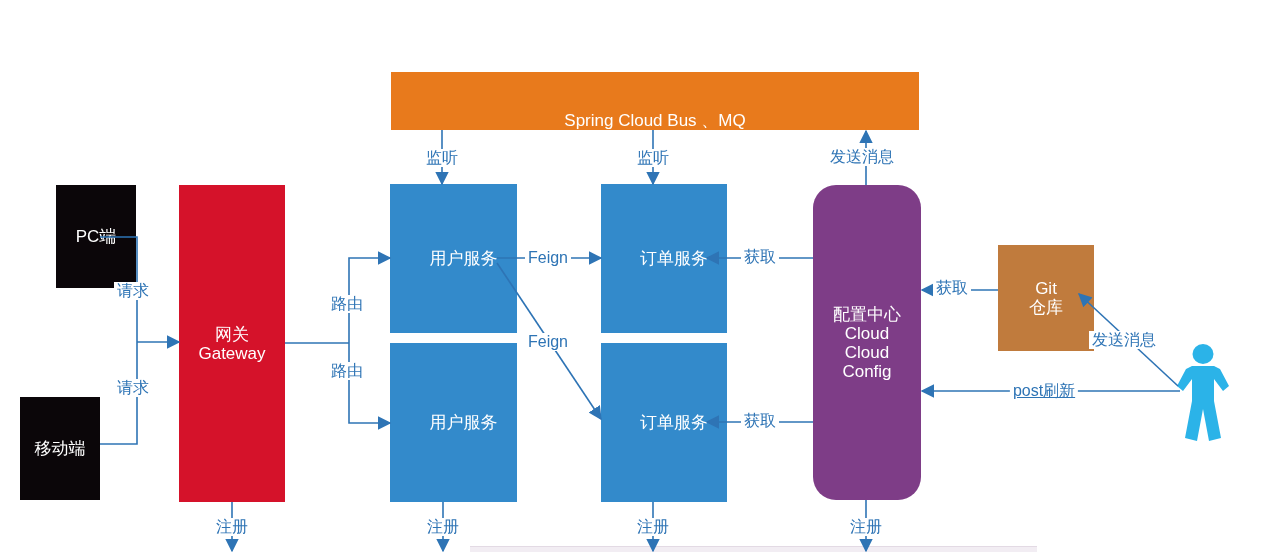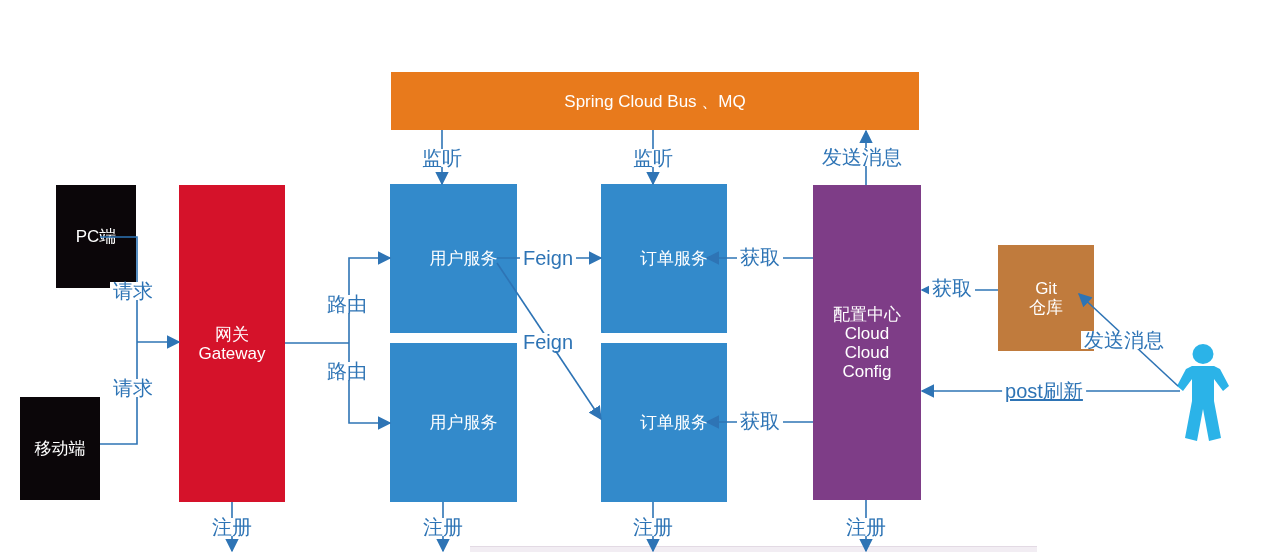--- a/index.html
+++ b/index.html
@@ -5,29 +5,29 @@
   :root{
     --orange:#E87A1C; --red:#D5122A; --blue:#338ACB; --purple:#7E3D87;
     --brown:#C07B3D; --black:#0B0609; --line:#2E74B5; --person:#2BB3E8;
   }
   html,body{margin:0;padding:0;}
   body{font-family:"Liberation Sans","DejaVu Sans",sans-serif;background:#fff;}
   #canvas{position:relative;width:1280px;height:552px;background:#ffffff;overflow:hidden;}
   .node{position:absolute;display:flex;flex-direction:column;align-items:center;justify-content:center;
         color:#fff;font-size:17px;line-height:19px;text-align:center;z-index:2;}
   .node .ln{display:block;}
-  .bus{background:var(--orange);}
+  .bus{background:var(--orange);justify-content:flex-end;}
   .client{background:var(--black);}
   .gateway{background:var(--red);justify-content:center;}
   .service{background:var(--blue);padding-left:20px;}
-  .config{background:var(--purple);}
+  .config{background:var(--purple);border-radius:23px;}
   .git{background:var(--brown);}
   #edges{position:absolute;left:0;top:0;z-index:3;pointer-events:none;}
   .edge-label{position:absolute;transform:translate(-50%,-50%);background:#ffffff;color:var(--line);
-              font-size:20px;line-height:18px;padding:0 3px;white-space:nowrap;z-index:4;}
+              font-size:16px;line-height:18px;padding:0 3px;white-space:nowrap;z-index:4;}
   .person{position:absolute;z-index:2;}
   .bottom-bar{position:absolute;left:470px;top:546px;width:567px;height:6px;
               background:#f2edf3;border-top:1px solid #e3dae4;z-index:1;}
 </style>
 </head>
 <body>
 
 <div id="canvas">
 
   <div class="bottom-bar"></div>

